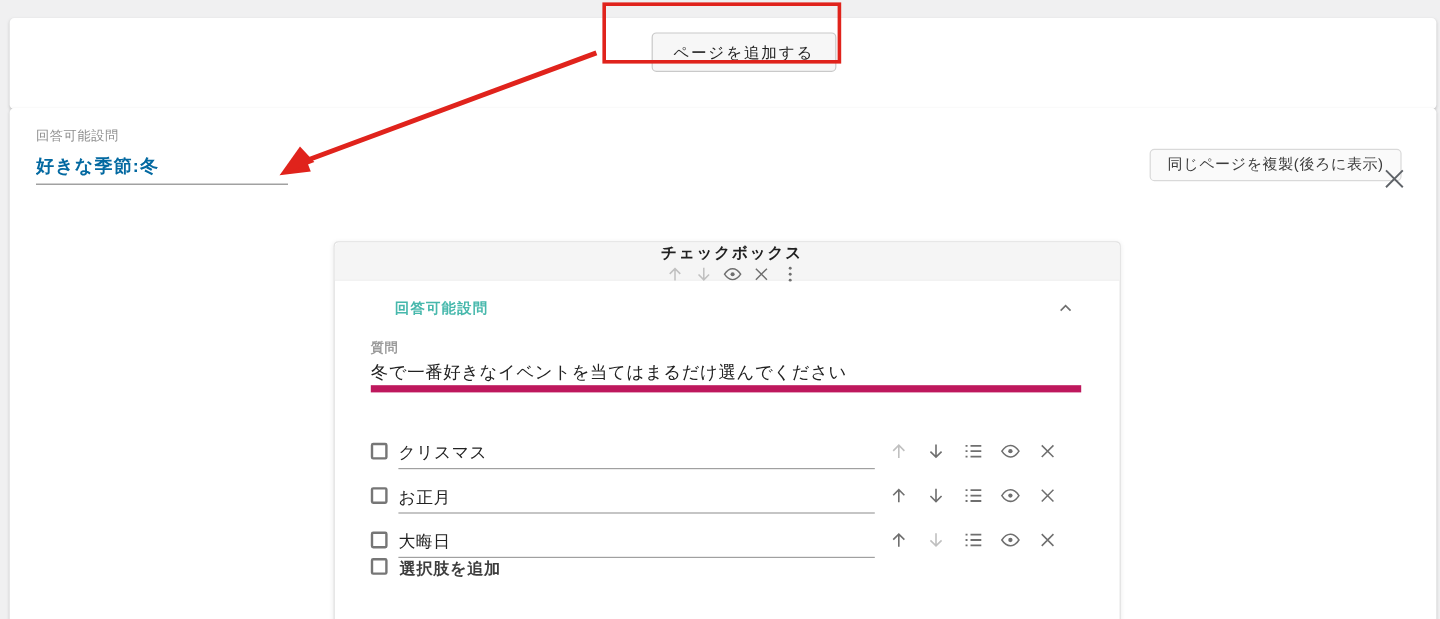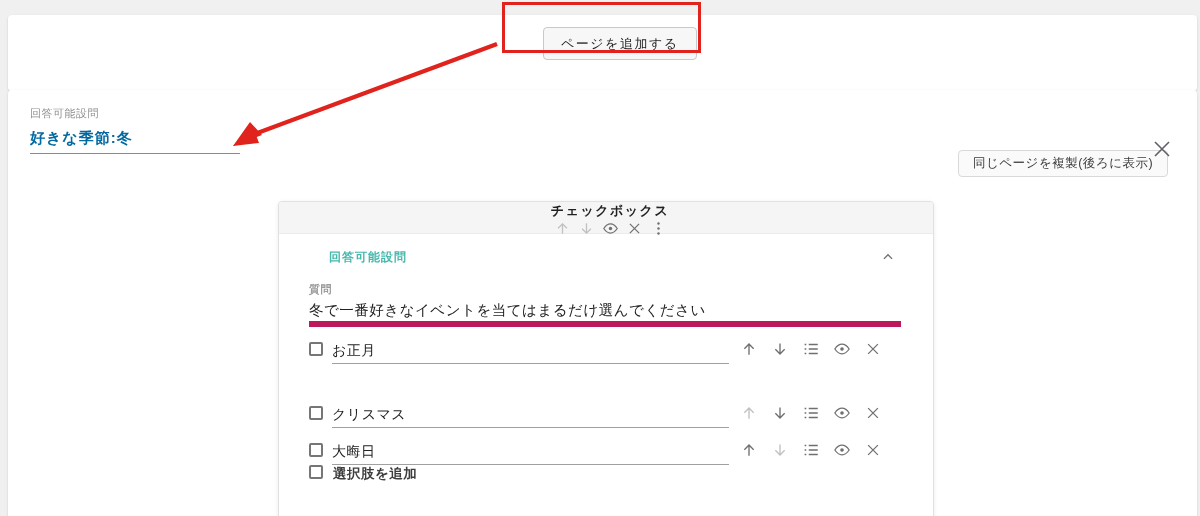--- a/index.html
+++ b/index.html
@@ -42,21 +42,21 @@
   
   .pe-pad { padding: 16px 0 0 22px; }
   .pe-label { display: block; font-size: 11px; color: #8f8f8f; letter-spacing: 0.5px; }
   .title-input {
     display: block; margin-top: 3px; width: 210px; height: 30px;
     border: none; border-bottom: 1px solid #8a8a8a; background: transparent;
     font-family: inherit; font-size: 15px; font-weight: 600; color: #0369a1;
     letter-spacing: 1px; outline: none;
   }
   .dup-btn {
-    position: absolute; left: 950px; top: 60px; height: 27px;
+    position: absolute; left: 950px; top: 34px; height: 27px;
     padding: 0 14px;
     background: #fafafa; border: 1px solid #d9d9d9; border-radius: 4px;
     font-family: inherit; font-size: 12.5px; color: #3c3c3c; letter-spacing: 0.5px;
     cursor: pointer;
   }
   .pe-close {
     position: absolute; left: 1142px; top: 47px; width: 24px; height: 24px;
     color: #5f6368; cursor: pointer;
   }
 
@@ -205,52 +205,20 @@
           <span class="icon-btn collapse-btn">
             <svg viewBox="0 0 24 24">
                 <use href="#i-chev-up"></use>
               </svg>
             </span>
         </div>
 
         <span class="q-label">質問</span>
         <input class="question-input" type="text" value="冬で一番好きなイベントを当てはまるだけ選んでください" style="">
 
-        <div class="opt-row">
-          <span class="cbox"></span>
-          <input class="opt-input" type="text" value="お正月" style="">
-          <span class="opt-icons">
-            <span class="icon-btn">
-                <svg viewBox="0 0 24 24">
-                  <use href="#i-up"></use>
-                </svg>
-              </span>
-            <span class="icon-btn">
-                <svg viewBox="0 0 24 24">
-                  <use href="#i-down"></use>
-                </svg>
-              </span>
-            <span class="icon-btn">
-                <svg viewBox="0 0 24 24">
-                  <use href="#i-list"></use>
-                </svg>
-              </span>
-            <span class="icon-btn">
-                <svg viewBox="0 0 24 24">
-                  <use href="#i-eye"></use>
-                </svg>
-              </span>
-            <span class="icon-btn">
-                <svg viewBox="0 0 24 24">
-                  <use href="#i-x"></use>
-                </svg>
-              </span>
-          </span>
-        </div>
-
         <div class="opt-row first">
           <span class="cbox"></span>
           <input class="opt-input" type="text" value="クリスマス" style="">
           <span class="opt-icons">
             <span class="icon-btn disabled">
                 <svg viewBox="0 0 24 24">
                   <use href="#i-up"></use>
                 </svg>
               </span>
             <span class="icon-btn">
@@ -271,20 +239,52 @@
             <span class="icon-btn">
                 <svg viewBox="0 0 24 24">
                   <use href="#i-x"></use>
                 </svg>
               </span>
           </span>
         </div>
 
         <div class="opt-row">
           <span class="cbox"></span>
+          <input class="opt-input" type="text" value="お正月" style="">
+          <span class="opt-icons">
+            <span class="icon-btn">
+                <svg viewBox="0 0 24 24">
+                  <use href="#i-up"></use>
+                </svg>
+              </span>
+            <span class="icon-btn">
+                <svg viewBox="0 0 24 24">
+                  <use href="#i-down"></use>
+                </svg>
+              </span>
+            <span class="icon-btn">
+                <svg viewBox="0 0 24 24">
+                  <use href="#i-list"></use>
+                </svg>
+              </span>
+            <span class="icon-btn">
+                <svg viewBox="0 0 24 24">
+                  <use href="#i-eye"></use>
+                </svg>
+              </span>
+            <span class="icon-btn">
+                <svg viewBox="0 0 24 24">
+                  <use href="#i-x"></use>
+                </svg>
+              </span>
+          </span>
+        </div>
+
+        <div class="opt-row">
+          <span class="cbox"></span>
           <input class="opt-input" type="text" value="大晦日" style="">
           <span class="opt-icons">
             <span class="icon-btn">
                 <svg viewBox="0 0 24 24">
                   <use href="#i-up"></use>
                 </svg>
               </span>
             <span class="icon-btn disabled">
                 <svg viewBox="0 0 24 24">
                   <use href="#i-down"></use>

